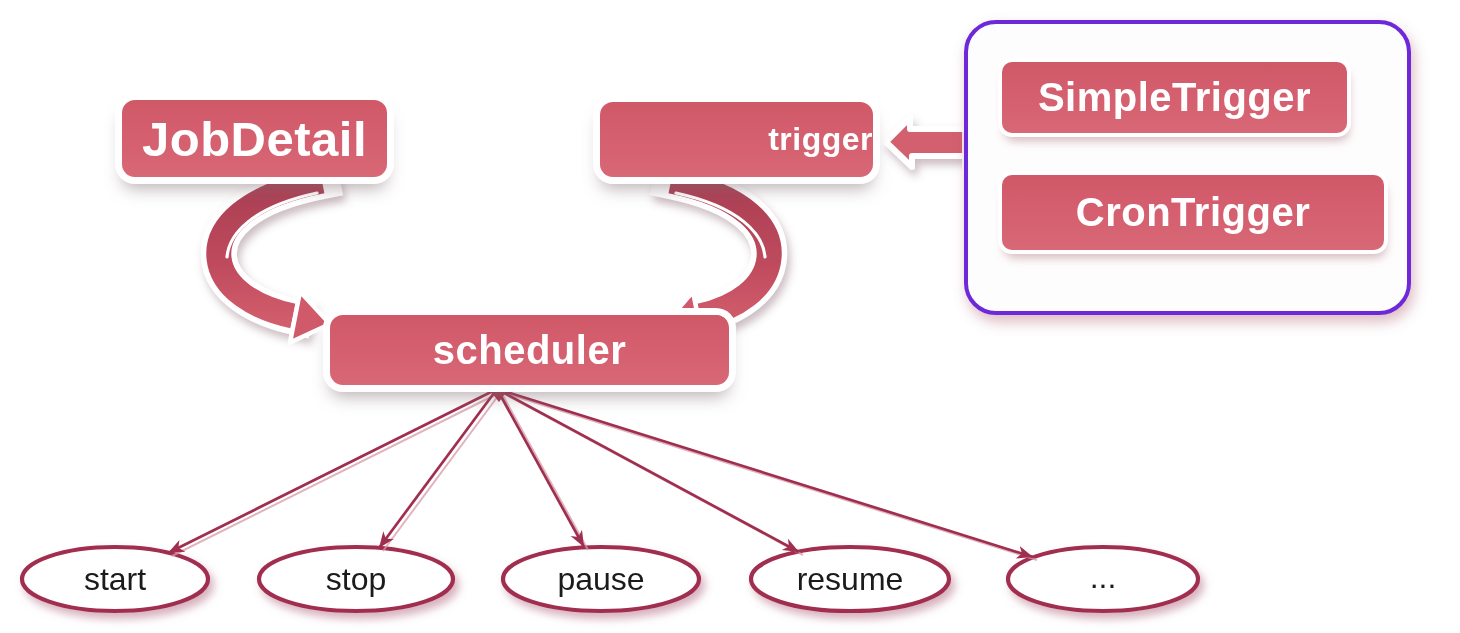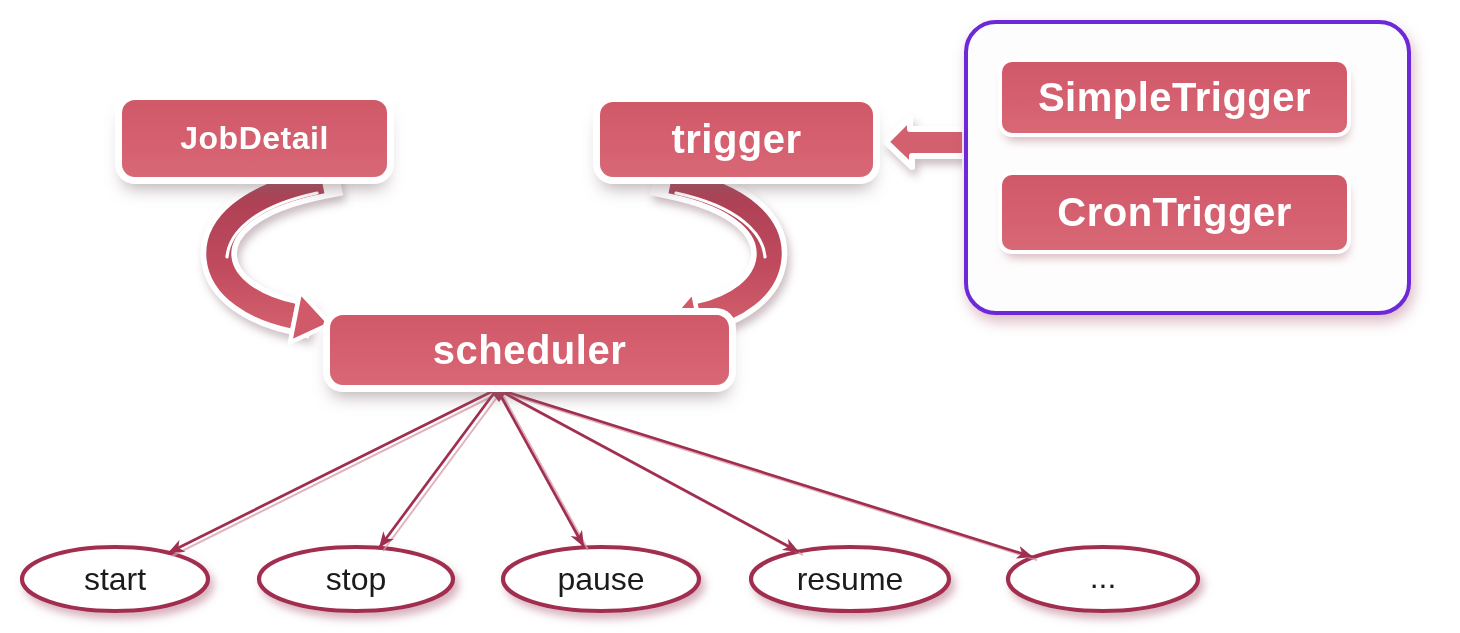--- a/index.html
+++ b/index.html
@@ -8,37 +8,37 @@
     font-family:"Liberation Sans",sans-serif;overflow:hidden;
   }
   .layer{position:absolute;left:0;top:0;z-index:1;}
   .node{
     position:absolute;z-index:2;display:flex;align-items:center;justify-content:center;
     background:linear-gradient(180deg,#d05968 0%,#d5606f 55%,#d86876 100%);
     color:#ffffff;font-weight:700;border-radius:13px;
     box-shadow:0 0 0 7px #ffffff,0 12px 16px rgba(128,108,112,0.5);
     letter-spacing:0.5px;
   }
-  #node-jobdetail{left:122px;top:100px;width:265px;height:77px;font-size:32px;align-items:center;}
-  #node-trigger{left:600px;top:102px;width:273px;height:75px;font-size:40px;}
+  #node-jobdetail{left:122px;top:100px;width:265px;height:77px;font-size:49px;align-items:center;}
+  #node-trigger{left:600px;top:102px;width:273px;height:75px;font-size:32px;justify-content:flex-end;}
   #node-scheduler{left:330px;top:315px;width:399px;height:70px;font-size:40px;}
   .group-box{
     position:absolute;z-index:2;left:964px;top:20px;width:447px;height:295px;
     background:#fefdfd;border:4px solid #6d28d9;border-radius:32px;box-sizing:border-box;
     box-shadow:3px 7px 14px rgba(172,94,112,0.42),0 0 0 2px rgba(255,255,255,0.9);
   }
   .sub-node{
     position:absolute;display:flex;align-items:center;justify-content:center;
     background:linear-gradient(180deg,#d05968 0%,#d5606f 55%,#d86876 100%);
     color:#ffffff;font-weight:700;font-size:40px;border-radius:10px;
     box-shadow:0 0 0 4px #ffffff,2px 8px 10px rgba(140,62,78,0.35);
     letter-spacing:0.5px;
   }
   #node-simpletrigger{left:34px;top:38px;width:345px;height:71px;}
-  #node-crontrigger{left:34px;top:151px;width:345px;height:75px;}
+  #node-crontrigger{left:34px;top:151px;width:382px;height:75px;}
   .method-label{
     font-size:32px;fill:#1b1b1b;font-family:"Liberation Sans",sans-serif;
   }
 </style>
 </head>
 <body>
 
 <div class="canvas">
 
   <svg class="layer" width="1460" height="633" viewBox="0 0 1460 633">

